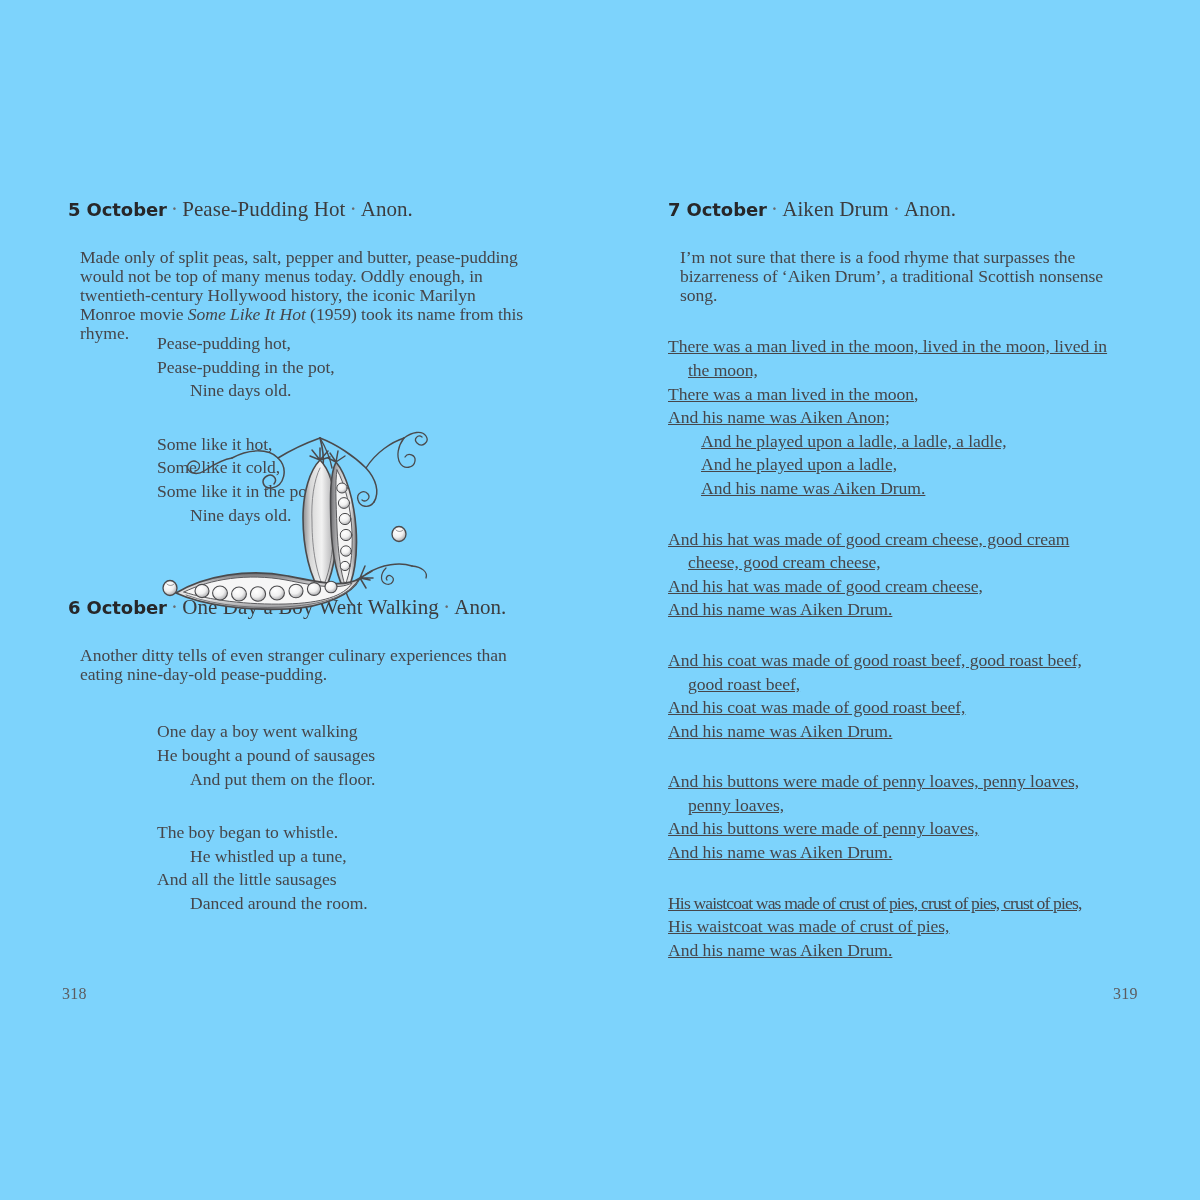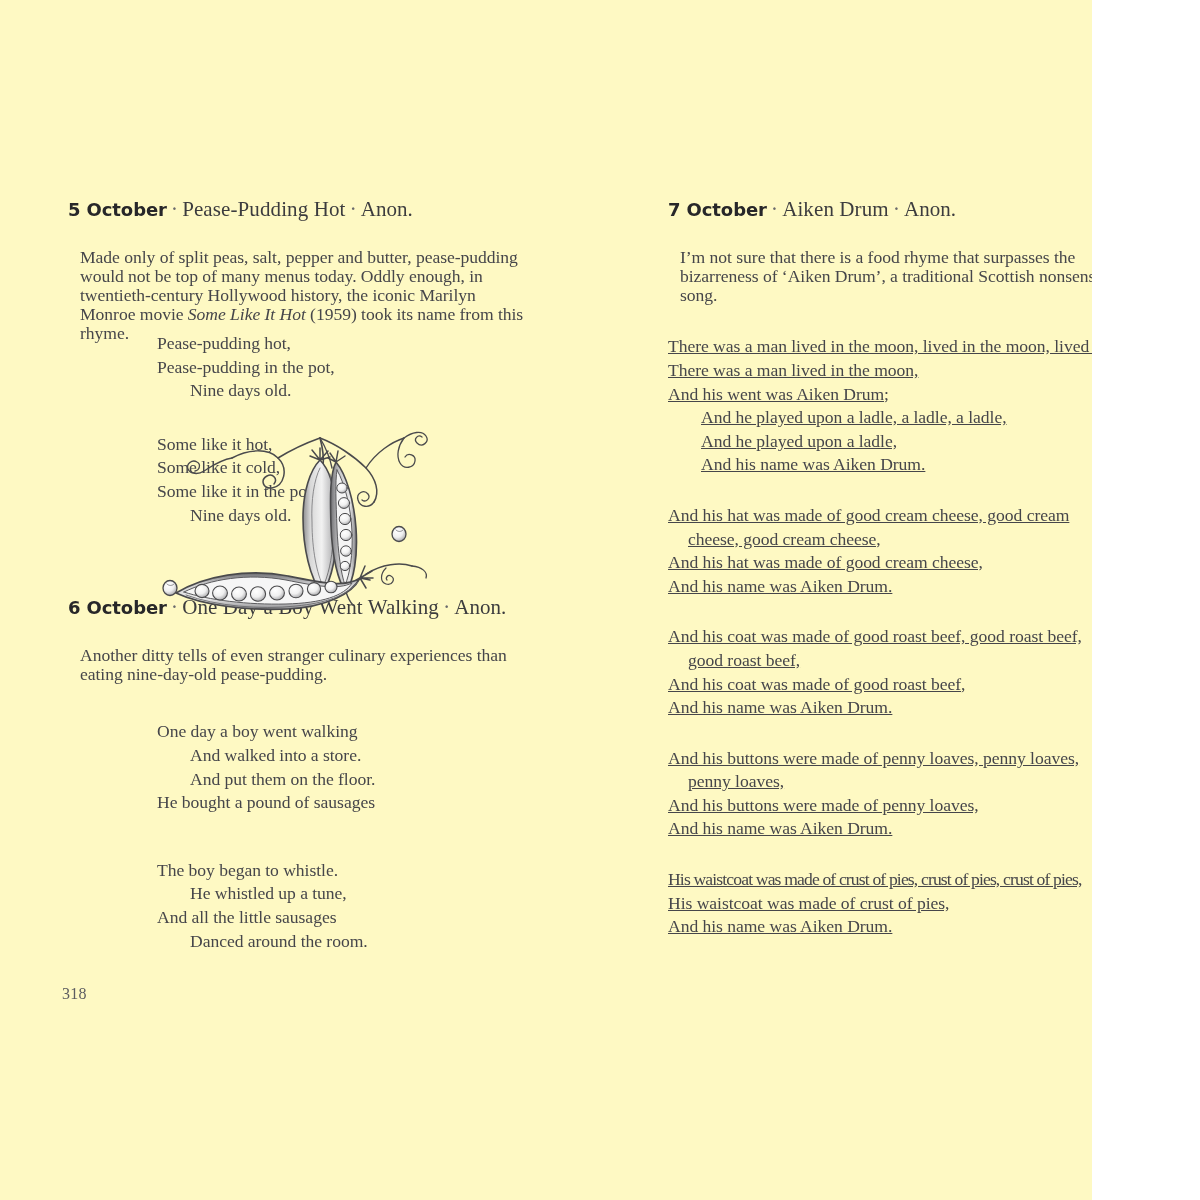--- a/index.html
+++ b/index.html
@@ -10,23 +10,23 @@
   }
   body {
     width: 1200px;
     height: 1200px;
     font-family: "Liberation Serif", "DejaVu Serif", serif;
     color: #3a3a3c;
     -webkit-font-smoothing: antialiased;
   }
   .spread {
     position: relative;
-    width: 1092px;
+    width: 1200px;
     height: 1200px;
-    background: #fef9c3;
+    background: #7dd3fc;
     overflow: hidden;
   }
 
   
   .page {
     position: absolute;
     top: 196px;
   }
   .page-left  { left: 68px;  width: 472px; }
   .page-right { left: 668px; width: 480px; }
@@ -161,25 +161,24 @@
 
       <h2 class="entry-heading">
         <span class="date">6 October</span><span class="sep">·</span><span class="title">One Day a Boy Went Walking</span><span class="sep">·</span><span class="author">Anon.</span>
       </h2>
 
       <p class="intro">Another ditty tells of even stranger culinary experiences than eating nine-day-old pease-pudding.</p>
 
       <div class="verse verse-left" style="margin-top:36px;">
         <div class="stanza">
           <div class="vline">One day a boy went walking</div>
-          <div class="vline ind">And walked into a store.</div>
+          <div class="vline">He bought a pound of sausages</div>
           <div class="vline ind">And put them on the floor.</div>
-          <div class="vline">He bought a pound of sausages</div>
         </div>
-        <div class="stanza" style="margin-top:44px;">
+        <div class="stanza" style="margin-top:30px;">
           <div class="vline">The boy began to whistle.</div>
           <div class="vline ind">He whistled up a tune,</div>
           <div class="vline">And all the little sausages</div>
           <div class="vline ind">Danced around the room.</div>
         </div>
       </div>
 
     </div>
 
   </div>
@@ -293,22 +292,23 @@
     <h2 class="entry-heading">
       <span class="date">7 October</span><span class="sep">·</span><span class="title">Aiken Drum</span><span class="sep">·</span><span class="author">Anon.</span>
     </h2>
 
     <p class="intro">I’m not sure that there is a food rhyme that surpasses the bizarreness of ‘Aiken Drum’, a traditional Scottish nonsense song.</p>
 
     <div class="verse verse-right">
 
       <div class="stanza">
         <div class="vline">There was a man lived in the moon, lived in the moon, lived in</div>
+        <div class="vline ind2">the moon,</div>
         <div class="vline">There was a man lived in the moon,</div>
-        <div class="vline">And his went was Aiken Drum;</div>
+        <div class="vline">And his name was Aiken Anon;</div>
         <div class="vline ind">And he played upon a ladle, a ladle, a ladle,</div>
         <div class="vline ind">And he played upon a ladle,</div>
         <div class="vline ind">And his name was Aiken Drum.</div>
       </div>
 
       <div class="stanza">
         <div class="vline">And his hat was made of good cream cheese, good cream</div>
         <div class="vline ind2">cheese, good cream cheese,</div>
         <div class="vline">And his hat was made of good cream cheese,</div>
         <div class="vline">And his name was Aiken Drum.</div>

